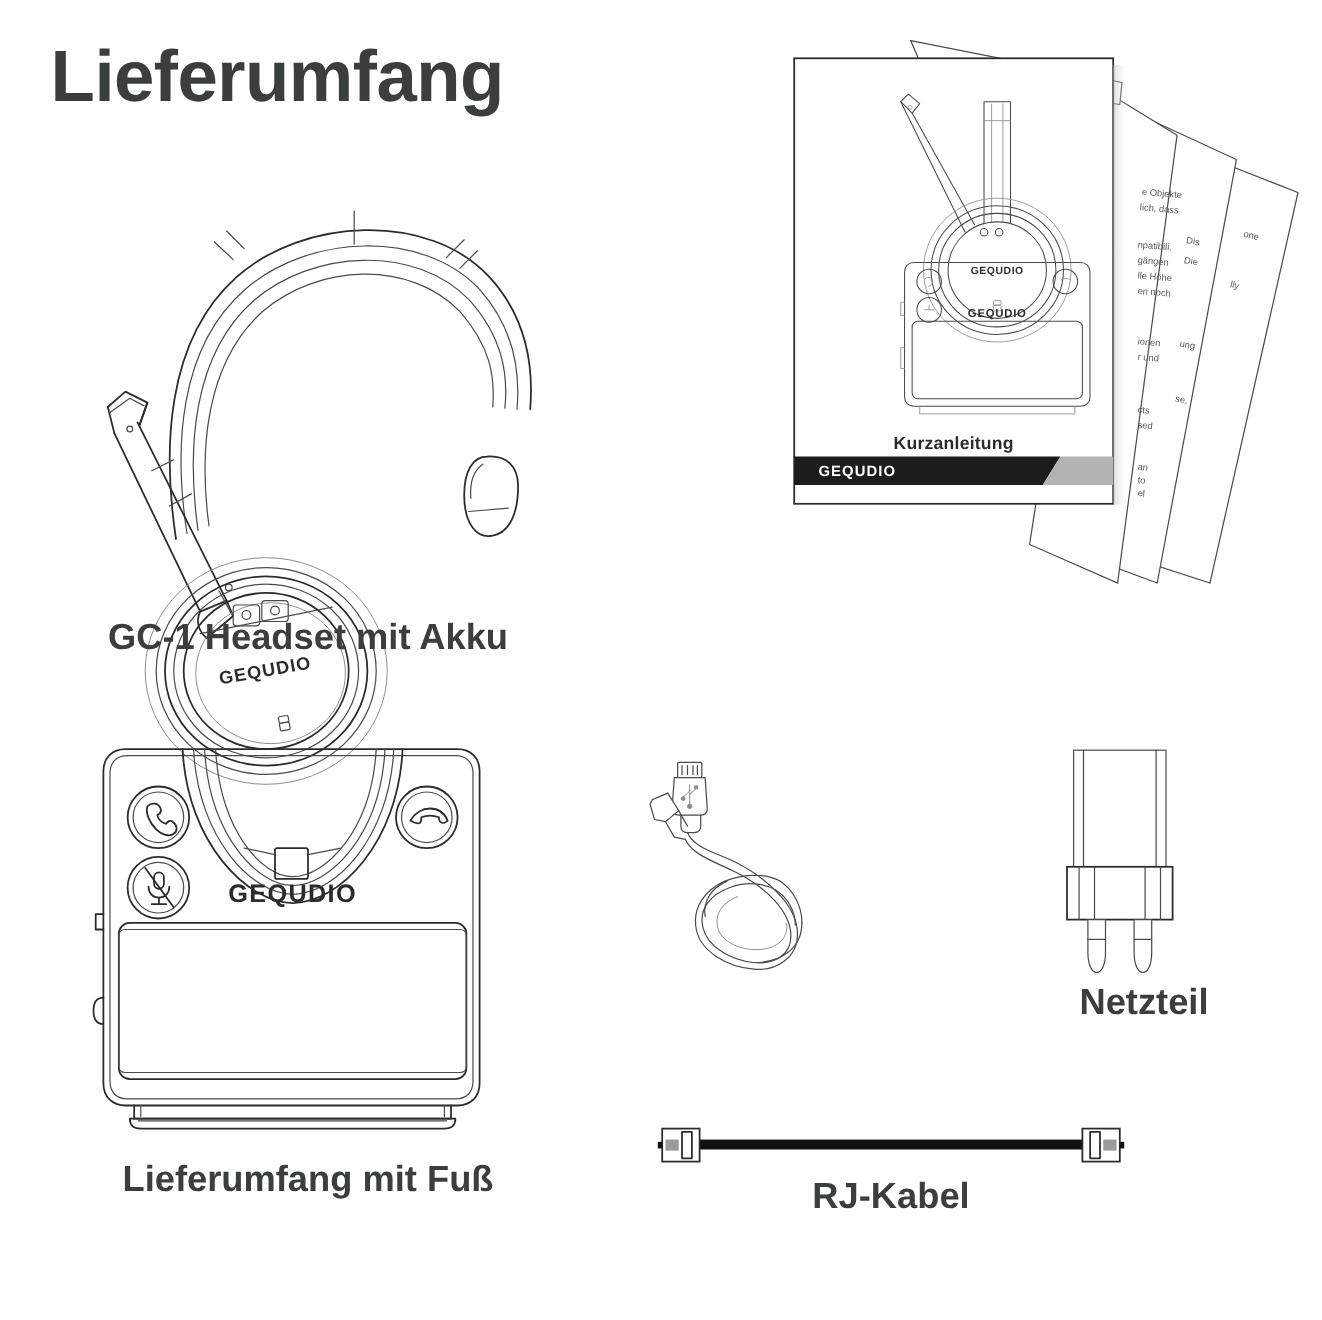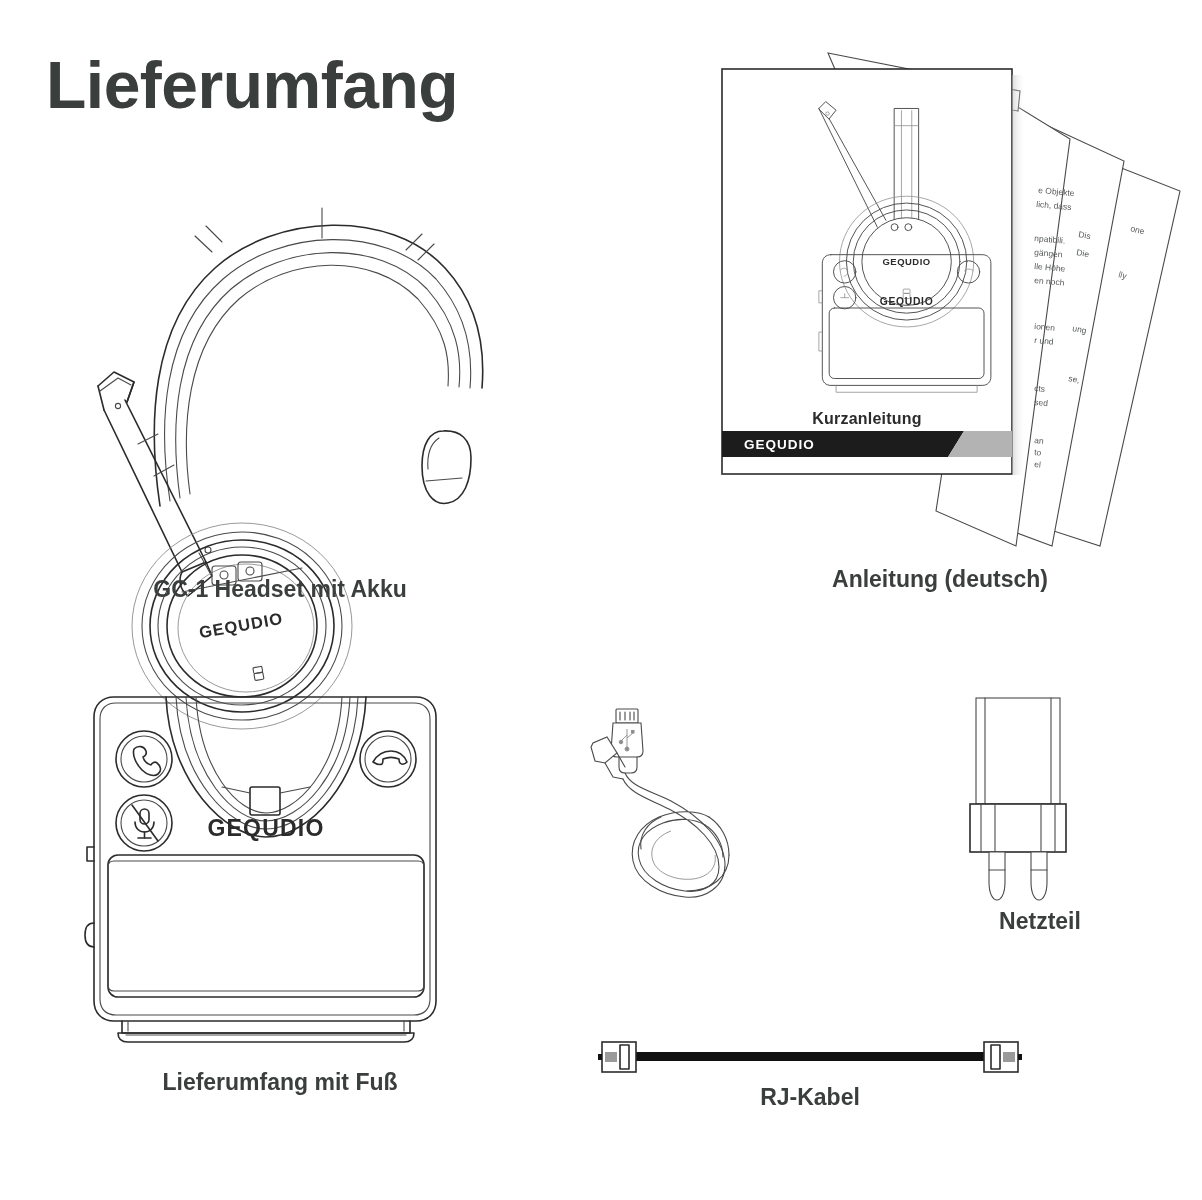--- a/index.html
+++ b/index.html
@@ -13,21 +13,20 @@
     font-family: "Liberation Sans", sans-serif;
     color: #3a3e3c;
     overflow: hidden;
     position: relative;
   }
 
   #page {
     position: absolute;
     inset: 0;
     background: #ffffff;
-    margin-top: 16px;
   }
 
   
   .page-title {
     position: absolute;
     left: 46px;
     top: 36px;
     font-size: 66px;
     font-weight: bold;
     letter-spacing: -0.5px;
@@ -41,21 +40,21 @@
   }
   .item-art {
     position: relative;
     width: 100%;
     height: 100%;
   }
   .caption {
     position: absolute;
     width: 100%;
     text-align: center;
-    font-size: 23px;
+    font-size: 33px;
     font-weight: bold;
     color: #3a3e3c;
     white-space: nowrap;
     left: 0;
   }
 
   svg { display: block; overflow: visible; }
 
   .ln   { fill: none; stroke: #2b2b2b; stroke-width: 1.6; stroke-linejoin: round; stroke-linecap: round; }
   .ln-t { fill: none; stroke: #4a4a4a; stroke-width: 1.1; stroke-linejoin: round; stroke-linecap: round; }
@@ -221,21 +220,20 @@
           <path class="ln-h" d="M28 340 L28 348 L192 348 L192 340"></path>
         </g>
 
         <text class="brand-txt" x="167" y="383" font-size="16" text-anchor="middle" letter-spacing="0.2">Kurzanleitung</text>
 
         <polygon points="22,390 264,390 248,416 22,416" fill="#1c1c1c"></polygon>
         <polygon points="264,390 312,390 312,416 248,416" fill="#b3b3b3"></polygon>
         <text x="44" y="408" font-size="13.5" font-weight="bold" fill="#ffffff" letter-spacing="1" font-family="Liberation Sans, sans-serif">GEQUDIO</text>
       </svg>
     </div>
-    <div class="caption" style="top:525px;">Anleitung (deutsch)</div>
   </div>
 
   <div class="item" style="left:70px; top:655px; width:420px; height:400px;">
     <div class="item-art">
       <svg width="420" height="400" viewBox="0 0 420 400">
 
         <path class="ln" d="M44 26 L346 26 C 358 26, 366 34, 366 46 L366 330 C 366 342, 358 350, 346 350 L44 350 C 32 350, 24 342, 24 330 L24 46 C 24 34, 32 26, 44 26 Z"></path>
         <path class="ln-t" d="M46 32 L344 32 C 354 32, 360 38, 360 48 L360 328 C 360 338, 354 344, 344 344 L46 344 C 36 344, 30 338, 30 328 L30 48 C 30 38, 36 32, 46 32 Z"></path>
 
         <path class="ln" d="M96 26 C 100 112, 156 166, 196 166 C 238 166, 292 112, 296 26"></path>

